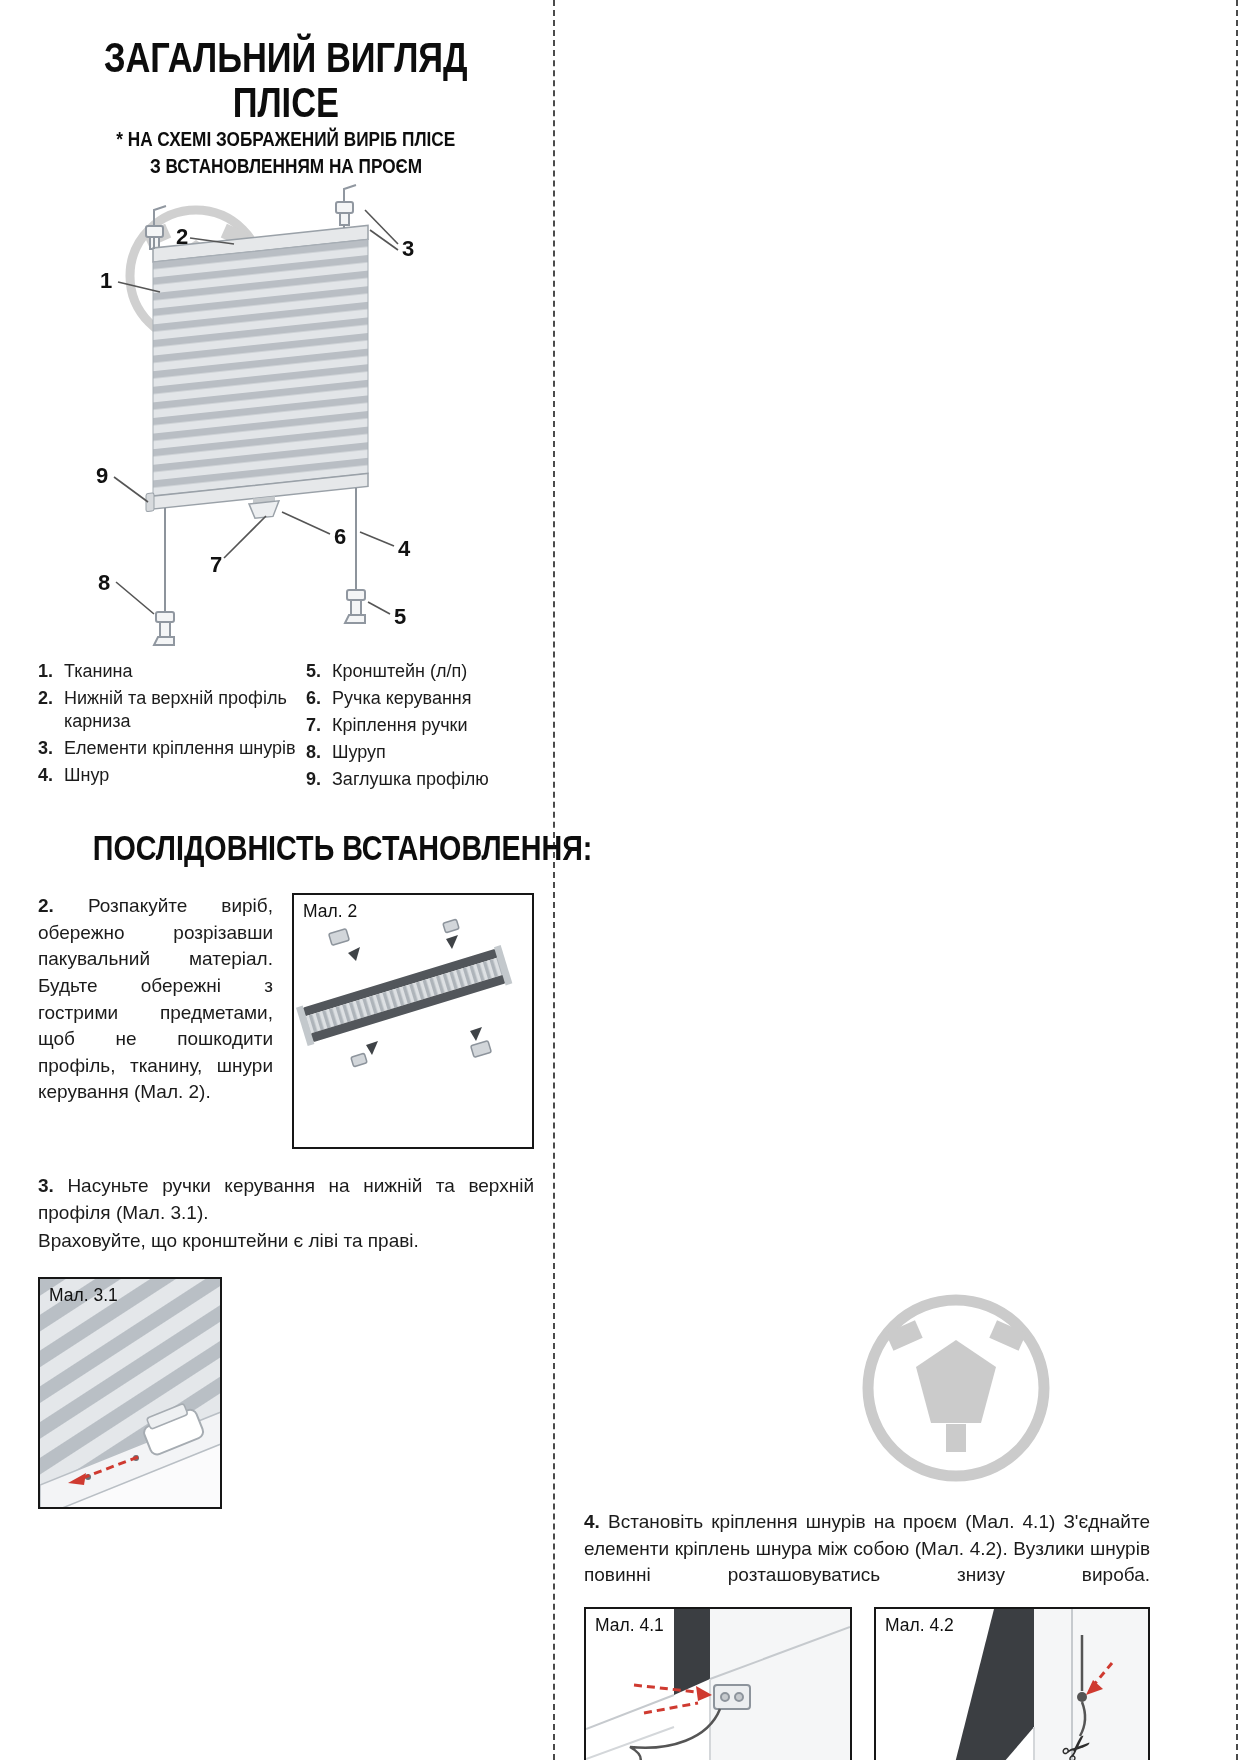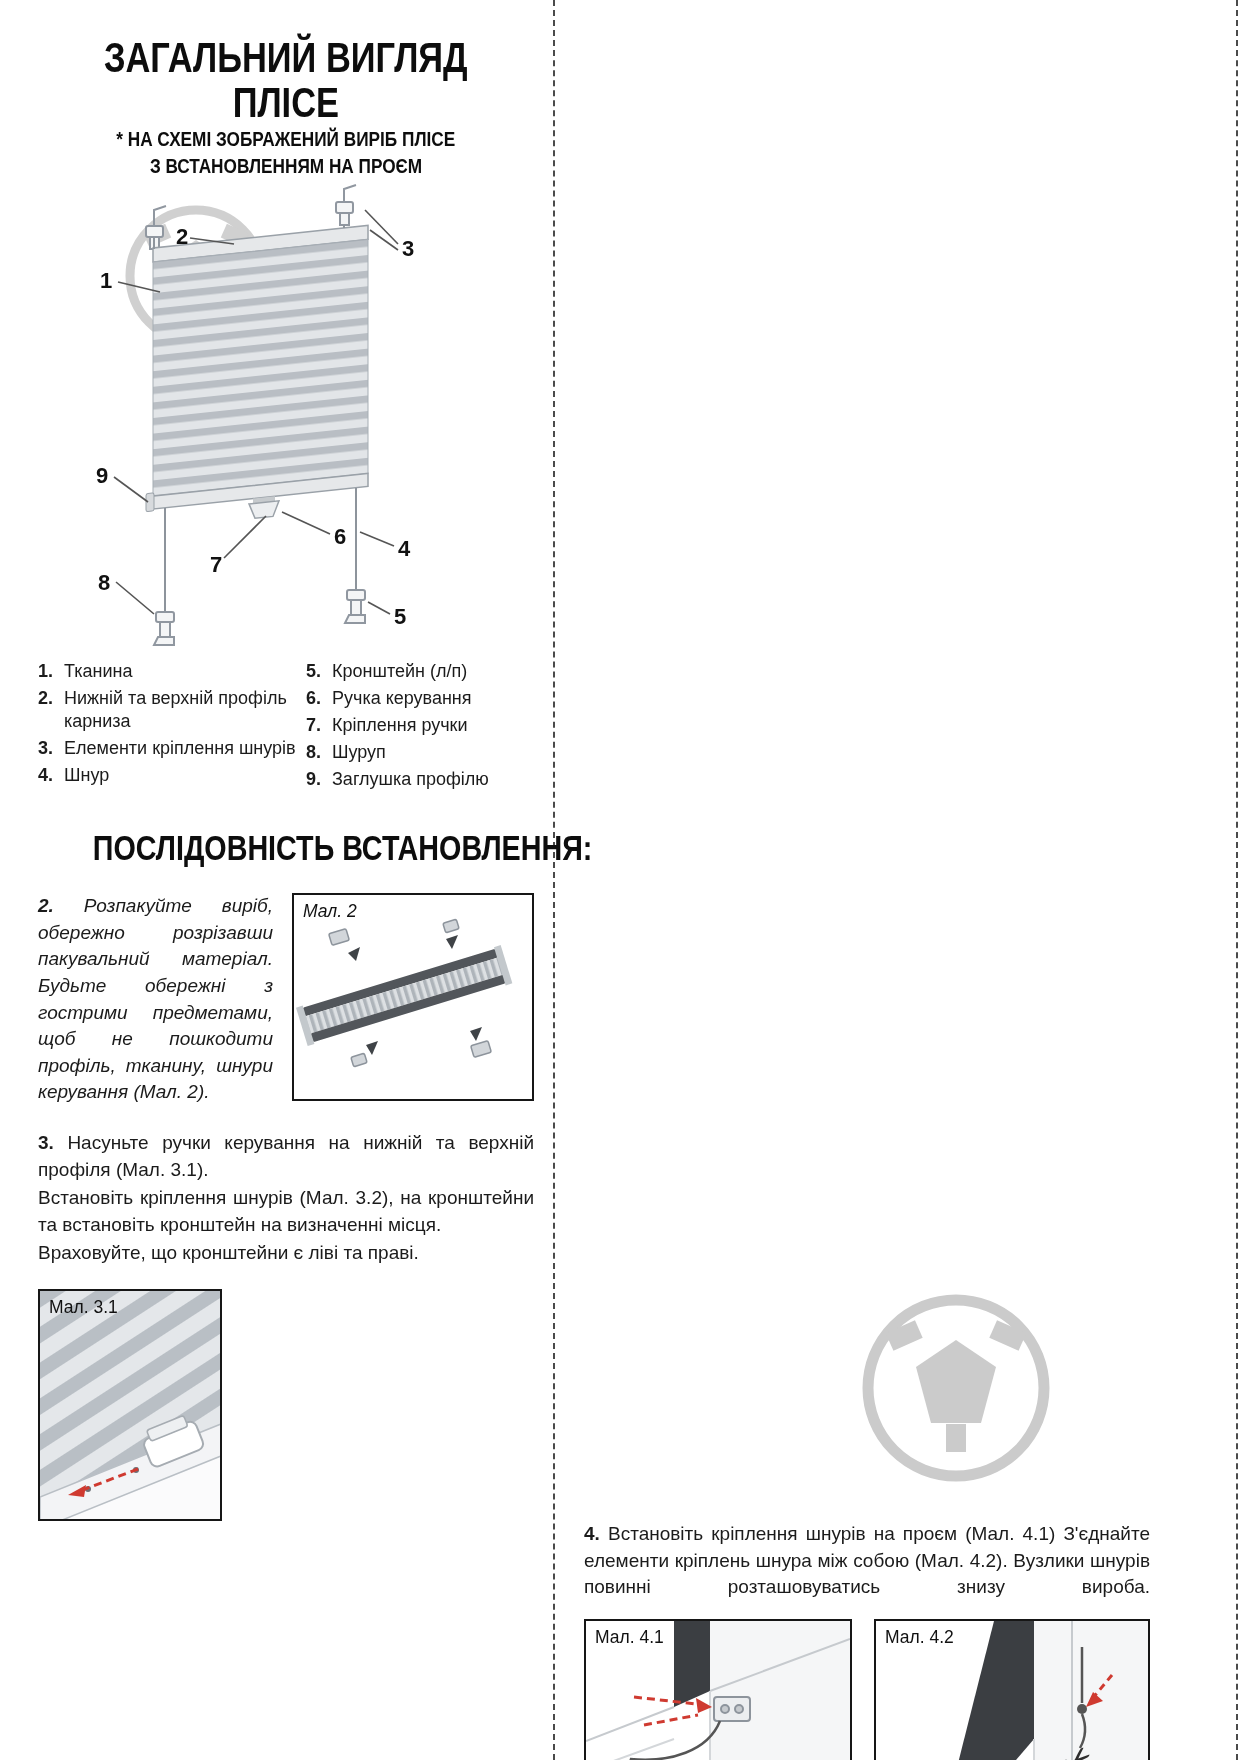--- a/index.html
+++ b/index.html
@@ -27,21 +27,21 @@
   .legend-c1 { width:268px; }
   .legend-c2 { width:228px; }
   .legend-item { display:flex; margin-bottom:4px; }
   .legend-item .lnum { font-weight:700; width:26px; flex:0 0 26px; }
 
   .doc-text { font-size:19px; line-height:1.4; text-align:justify; }
   .num { font-weight:700; }
 
   .install-h { margin-top:34px; }
 
-  .step2-row { display:flex; gap:19px; margin-top:26px;font-style:italic; }
+  .step2-row { display:flex; gap:19px; margin-top:26px; }
   .step2-text { width:246px; }
   .step3-block { margin-top:24px; }
   .step3-block p { margin-bottom:2px; }
 
   .figs-row { display:flex; margin-top:22px; }
   .fig { position:relative; border:2px solid #161616; background:#fff; overflow:hidden; flex:0 0 auto; }
   .fig svg { display:block; }
   .fig-label { position:absolute; top:6px; left:9px; font-size:17.5px; color:#111; z-index:2; white-space:nowrap; }
 
   .just-last { text-align-last: justify; }
@@ -203,21 +203,21 @@
 
     <div class="h-center section-h install-h">
       <span class="cond">ПОСЛІДОВНІСТЬ ВСТАНОВЛЕННЯ:</span>
     </div>
 
     <div class="step2-row">
       <div class="step2-text doc-text">
         <b class="num">2.</b>
         <span>Розпакуйте виріб, обережно розрізавши пакувальний матеріал. Будьте обережні з гострими предметами, щоб не пошкодити профіль, тканину, шнури керування (Мал. 2).</span>
       </div>
-      <div class="fig" style="width:242px;height:208px">
+      <div class="fig" style="width:242px;height:256px">
         <div class="fig-label">Мал. 2</div>
         <svg width="238" height="204" viewBox="0 0 238 204">
           <defs>
             <pattern id="f2p" width="7" height="26" patternUnits="userSpaceOnUse">
               <rect width="7" height="26" fill="#dde0e3"></rect>
               <rect width="3.5" height="26" fill="#aeb4ba"></rect>
             </pattern>
           </defs>
           <g transform="rotate(-17 119 102)">
             <rect x="10" y="80" width="202" height="9" rx="2" fill="#52565b"></rect>
@@ -237,21 +237,20 @@
             <polygon points="176,136 188,132 182,146"></polygon>
             <polygon points="152,44 164,40 158,54"></polygon>
             <polygon points="72,150 84,146 78,160"></polygon>
           </g>
         </svg>
       </div>
     </div>
 
     <div class="step3-block doc-text">
       <p><b class="num">3.</b> <span>Насуньте ручки керування на нижній та верхній профіля (Мал. 3.1).</span></p>
-      <p>Встановіть кріплення шнурів (Мал. 3.2), на кронштейни та встановіть кронштейн на визначенні місця.</p>
       <p>Враховуйте, що кронштейни є ліві та праві.</p>
     </div>
 
     <div class="figs-row" style="gap:30px">
       <div class="fig" style="width:184px;height:232px">
         <div class="fig-label">Мал. 3.1</div>
         <svg width="218" height="228" viewBox="0 0 218 228">
           <defs>
             <pattern id="f31p" width="30" height="30" patternUnits="userSpaceOnUse" patternTransform="rotate(-33)">
               <rect width="30" height="30" fill="#e4e7ea"></rect>

